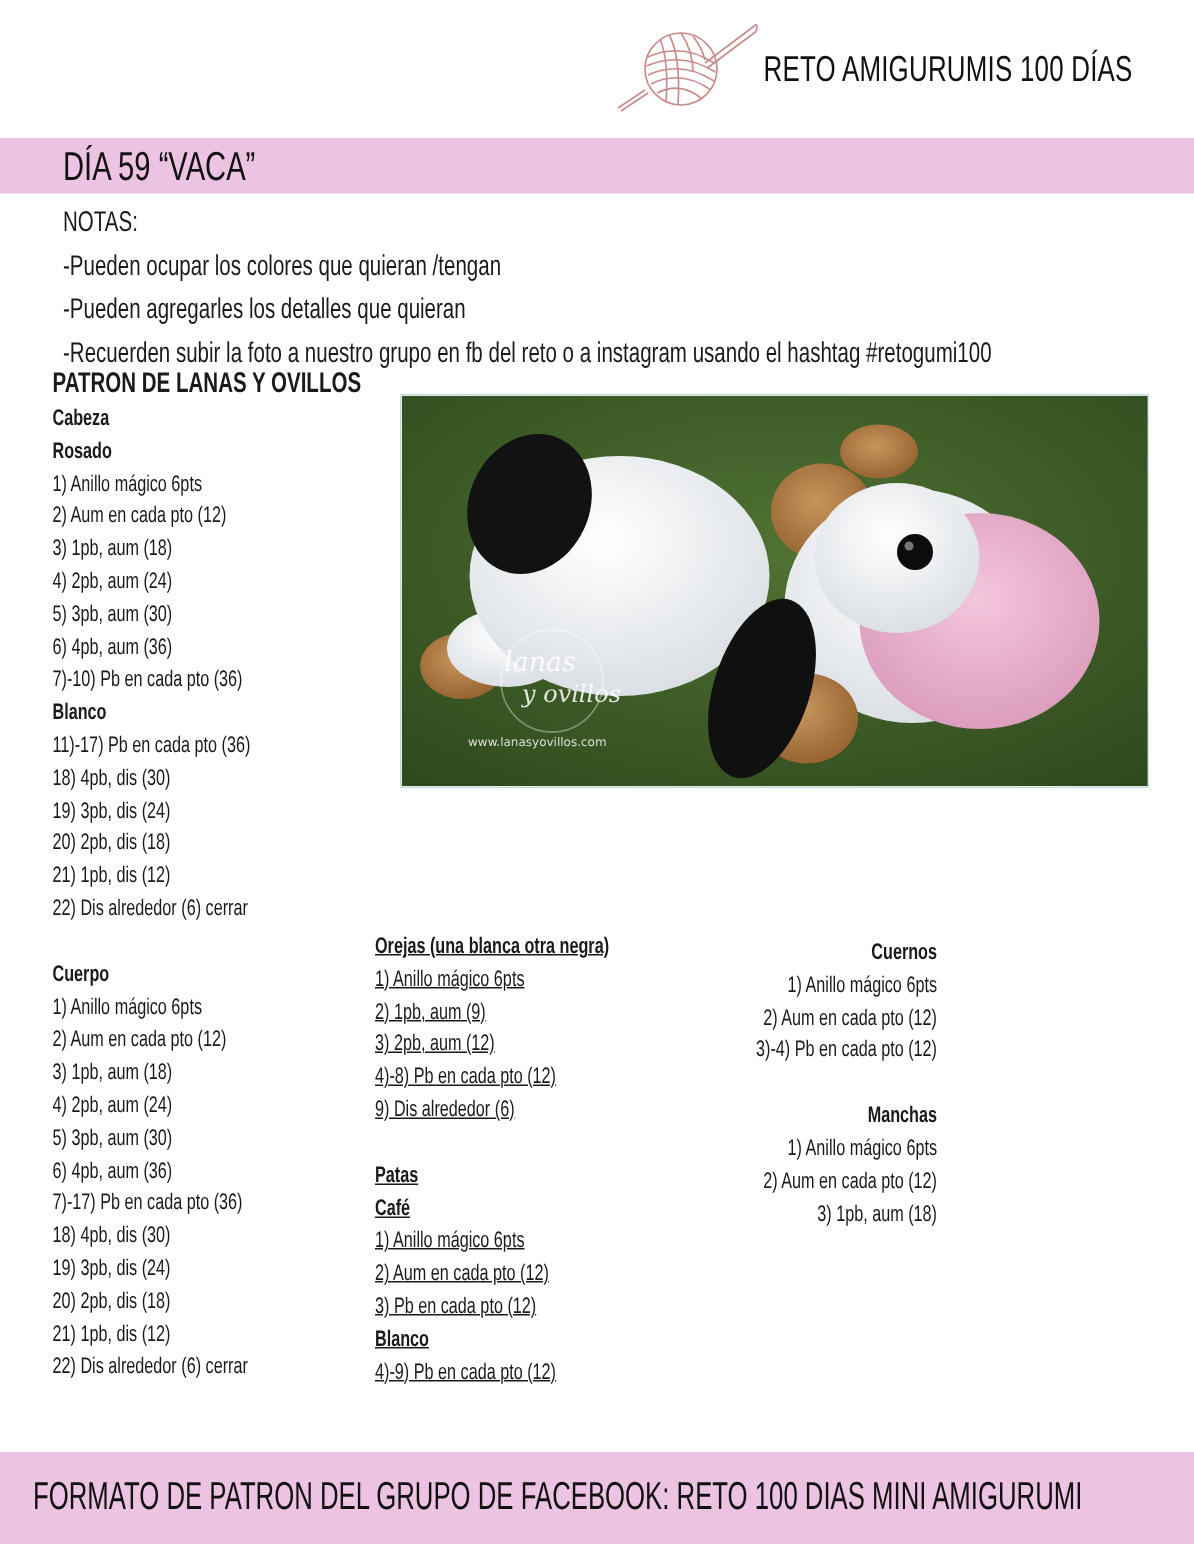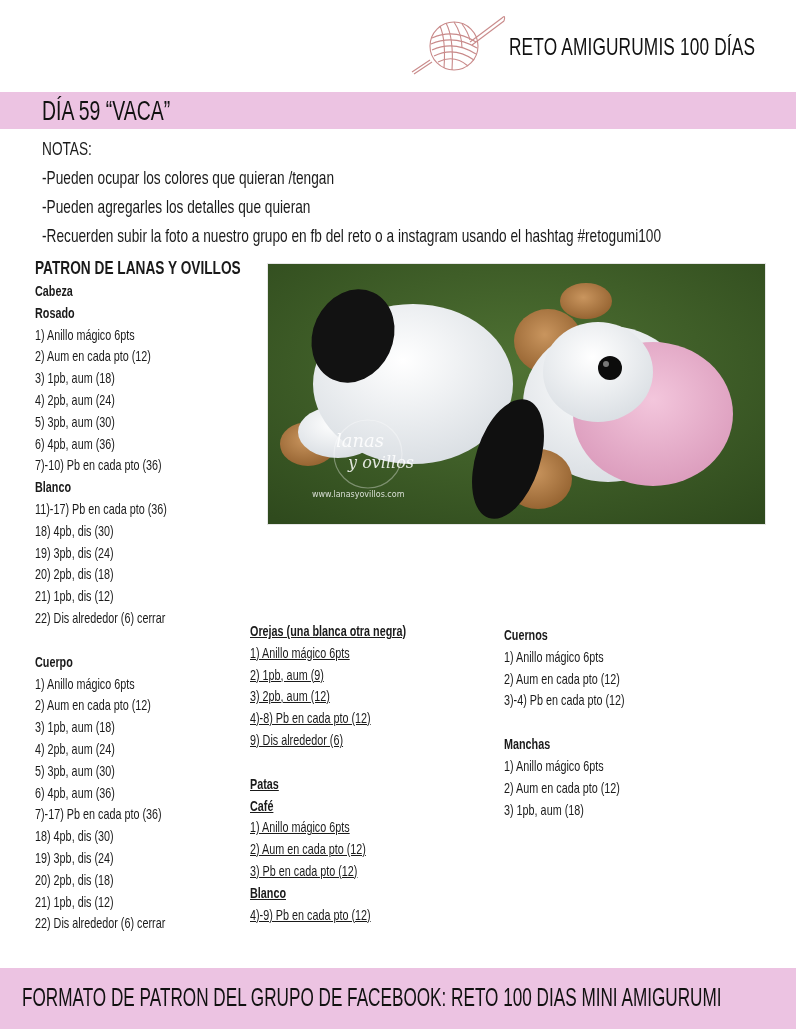--- a/index.html
+++ b/index.html
@@ -17,23 +17,23 @@
   .day-bar { position: absolute; left: 0; top: 92px; width: 796px; height: 37px; background: #ecc3e2; }
   .day-title { position: absolute; left: 42px; top: 96px; font-size: 27px; color: #111; transform: scaleX(0.72); }
 
   
   .notes { position: absolute; left: 42px; top: 134px; }
   .note-line { font-size: 19px; line-height: 29px; color: #1a1a1a; transform: scaleX(0.72); display: block; transform-origin: left top; white-space: nowrap; }
   .note-line.title { font-size: 19px; }
 
   
   .col { position: absolute; }
-  .col-1 { left: 35px; top: 256px; }
+  .col-1 { left: 35px; top: 244px; }
   .col-2 { left: 250px; top: 620px; text-decoration: underline; }
-  .col-3 { left: 504px; top: 624px; }
+  .col-3 { left: 504px; top: 624px; text-align: right; }
   .row { display: block; white-space: nowrap; font-size: 15px; line-height: 21.8px; transform: scaleX(0.72); transform-origin: left top; color: #1a1a1a; }
   .row.h { font-weight: bold; }
   .row.main { font-weight: bold; font-size: 19px; line-height: 24px; }
   .row.gap { height: 22px; }
 
   
   .photo { position: absolute; left: 267px; top: 263px; width: 499px; height: 262px; background: #14b8a6; overflow: hidden; border: 1px solid #e6e6e6; }
 
   
   .footer-bar { position: absolute; left: 0; top: 968px; width: 796px; height: 61px; background: #ecc3e2; }

